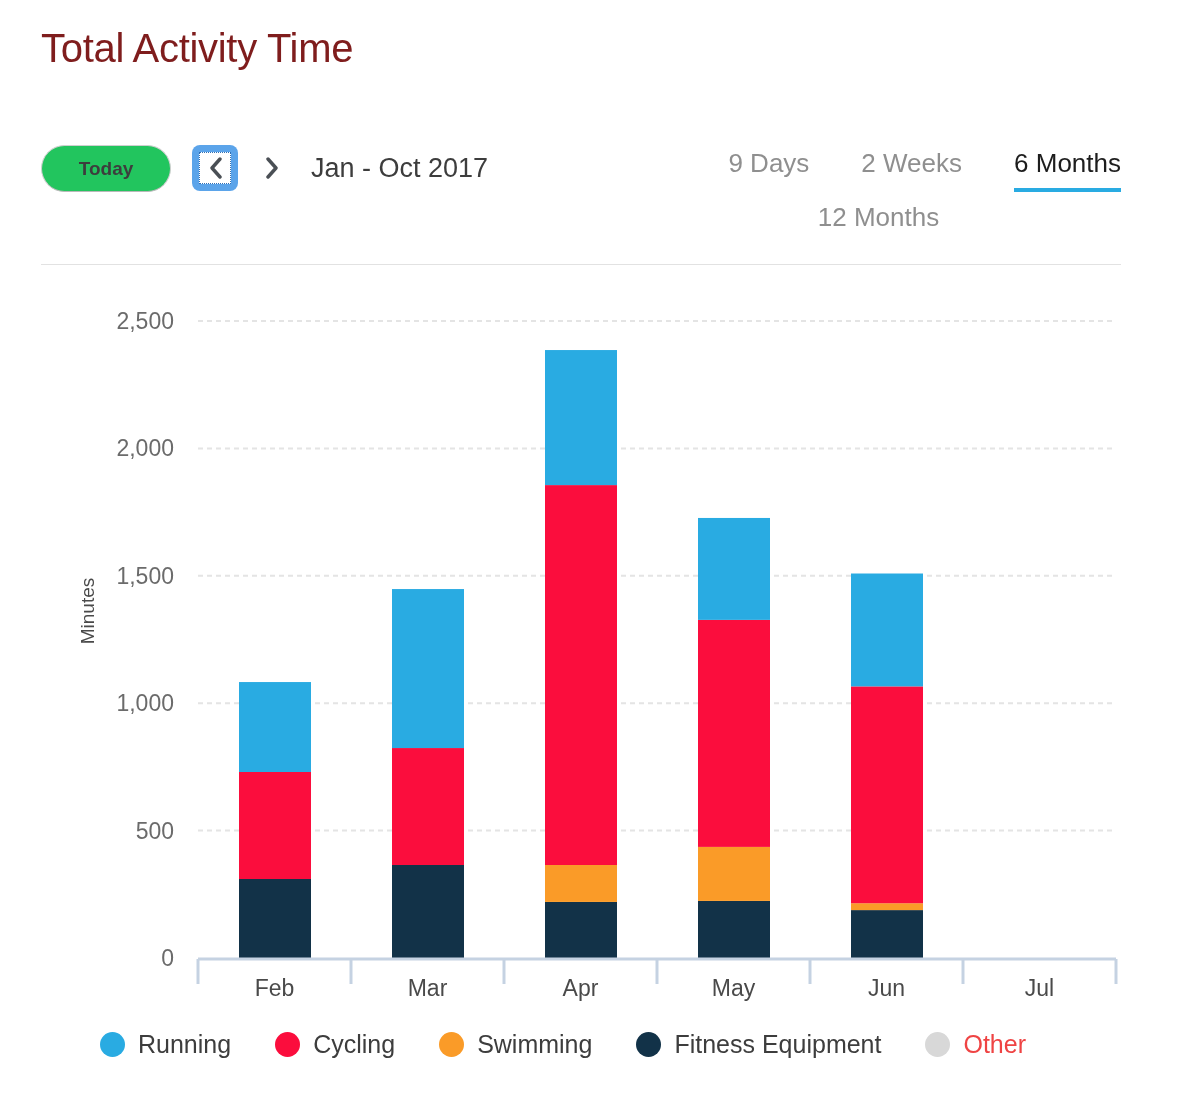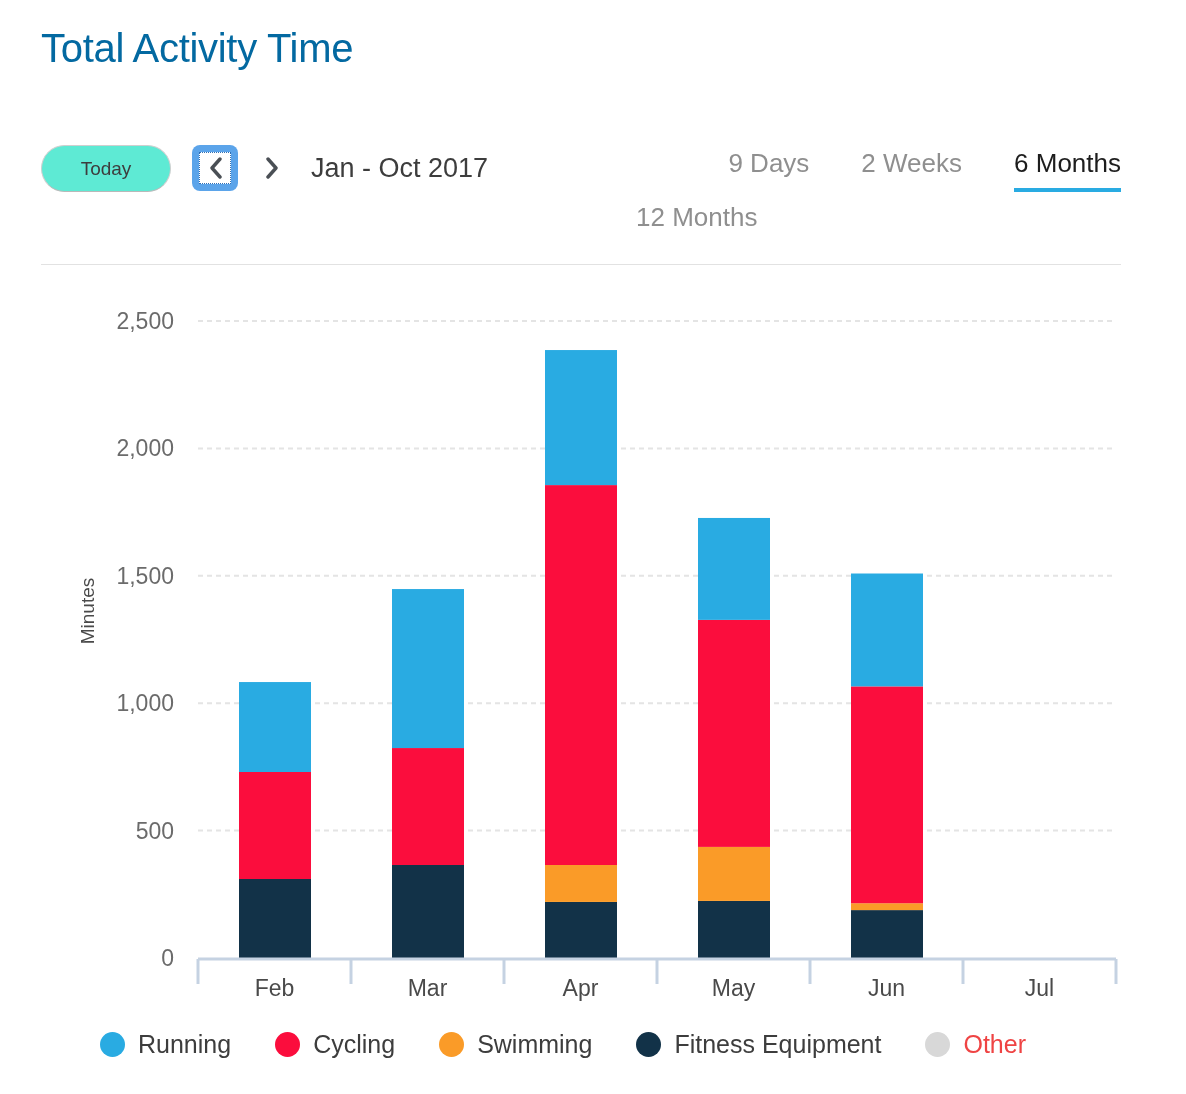--- a/index.html
+++ b/index.html
@@ -18,21 +18,21 @@
     position: relative;
   }
 
   
   .page-title {
     position: absolute;
     left: 41px;
     top: 26px;
     font-size: 40px;
     font-weight: 400;
-    color: #0369a1;
+    color: #7f1d1d;
     letter-spacing: -0.3px;
     line-height: 1.1;
     white-space: nowrap;
   }
 
   
   .toolbar {
     position: absolute;
     left: 41px;
     top: 140px;
@@ -42,28 +42,29 @@
 
   .today-button {
     position: absolute;
     left: 0;
     top: 5px;
     width: 130px;
     height: 47px;
     border: 1px solid #cfcfcf;
     border-bottom-color: #b9b9b9;
     border-radius: 24px;
-    background: #5eead4;
+    background: #22c55e;
     color: #3d3d3d;
     font-size: 19px;
     font-family: "Liberation Sans", sans-serif;
     line-height: 45px;
     text-align: center;
     cursor: pointer;
     padding: 0;
+    font-weight: bold;
   }
 
   .nav-prev {
     position: absolute;
     left: 151px;
     top: 5px;
     width: 46px;
     height: 46px;
     border-radius: 8px;
     background: #5ba4ea;
@@ -128,21 +129,21 @@
     cursor: pointer;
     white-space: nowrap;
     border-bottom: 4px solid transparent;
   }
   .range-tab.active {
     color: #1d1d1d;
     border-bottom-color: #29ABE2;
   }
   .range-tab.wrap-next {
     flex-basis: 100%;
-    text-align: left;
+    text-align: center;
     margin-left: 0;
     padding-top: 10px;
   }
   .range-tab.wrap-next .tabtext {
     display: inline-block;
   }
 
   .divider {
     position: absolute;
     left: 41px;

